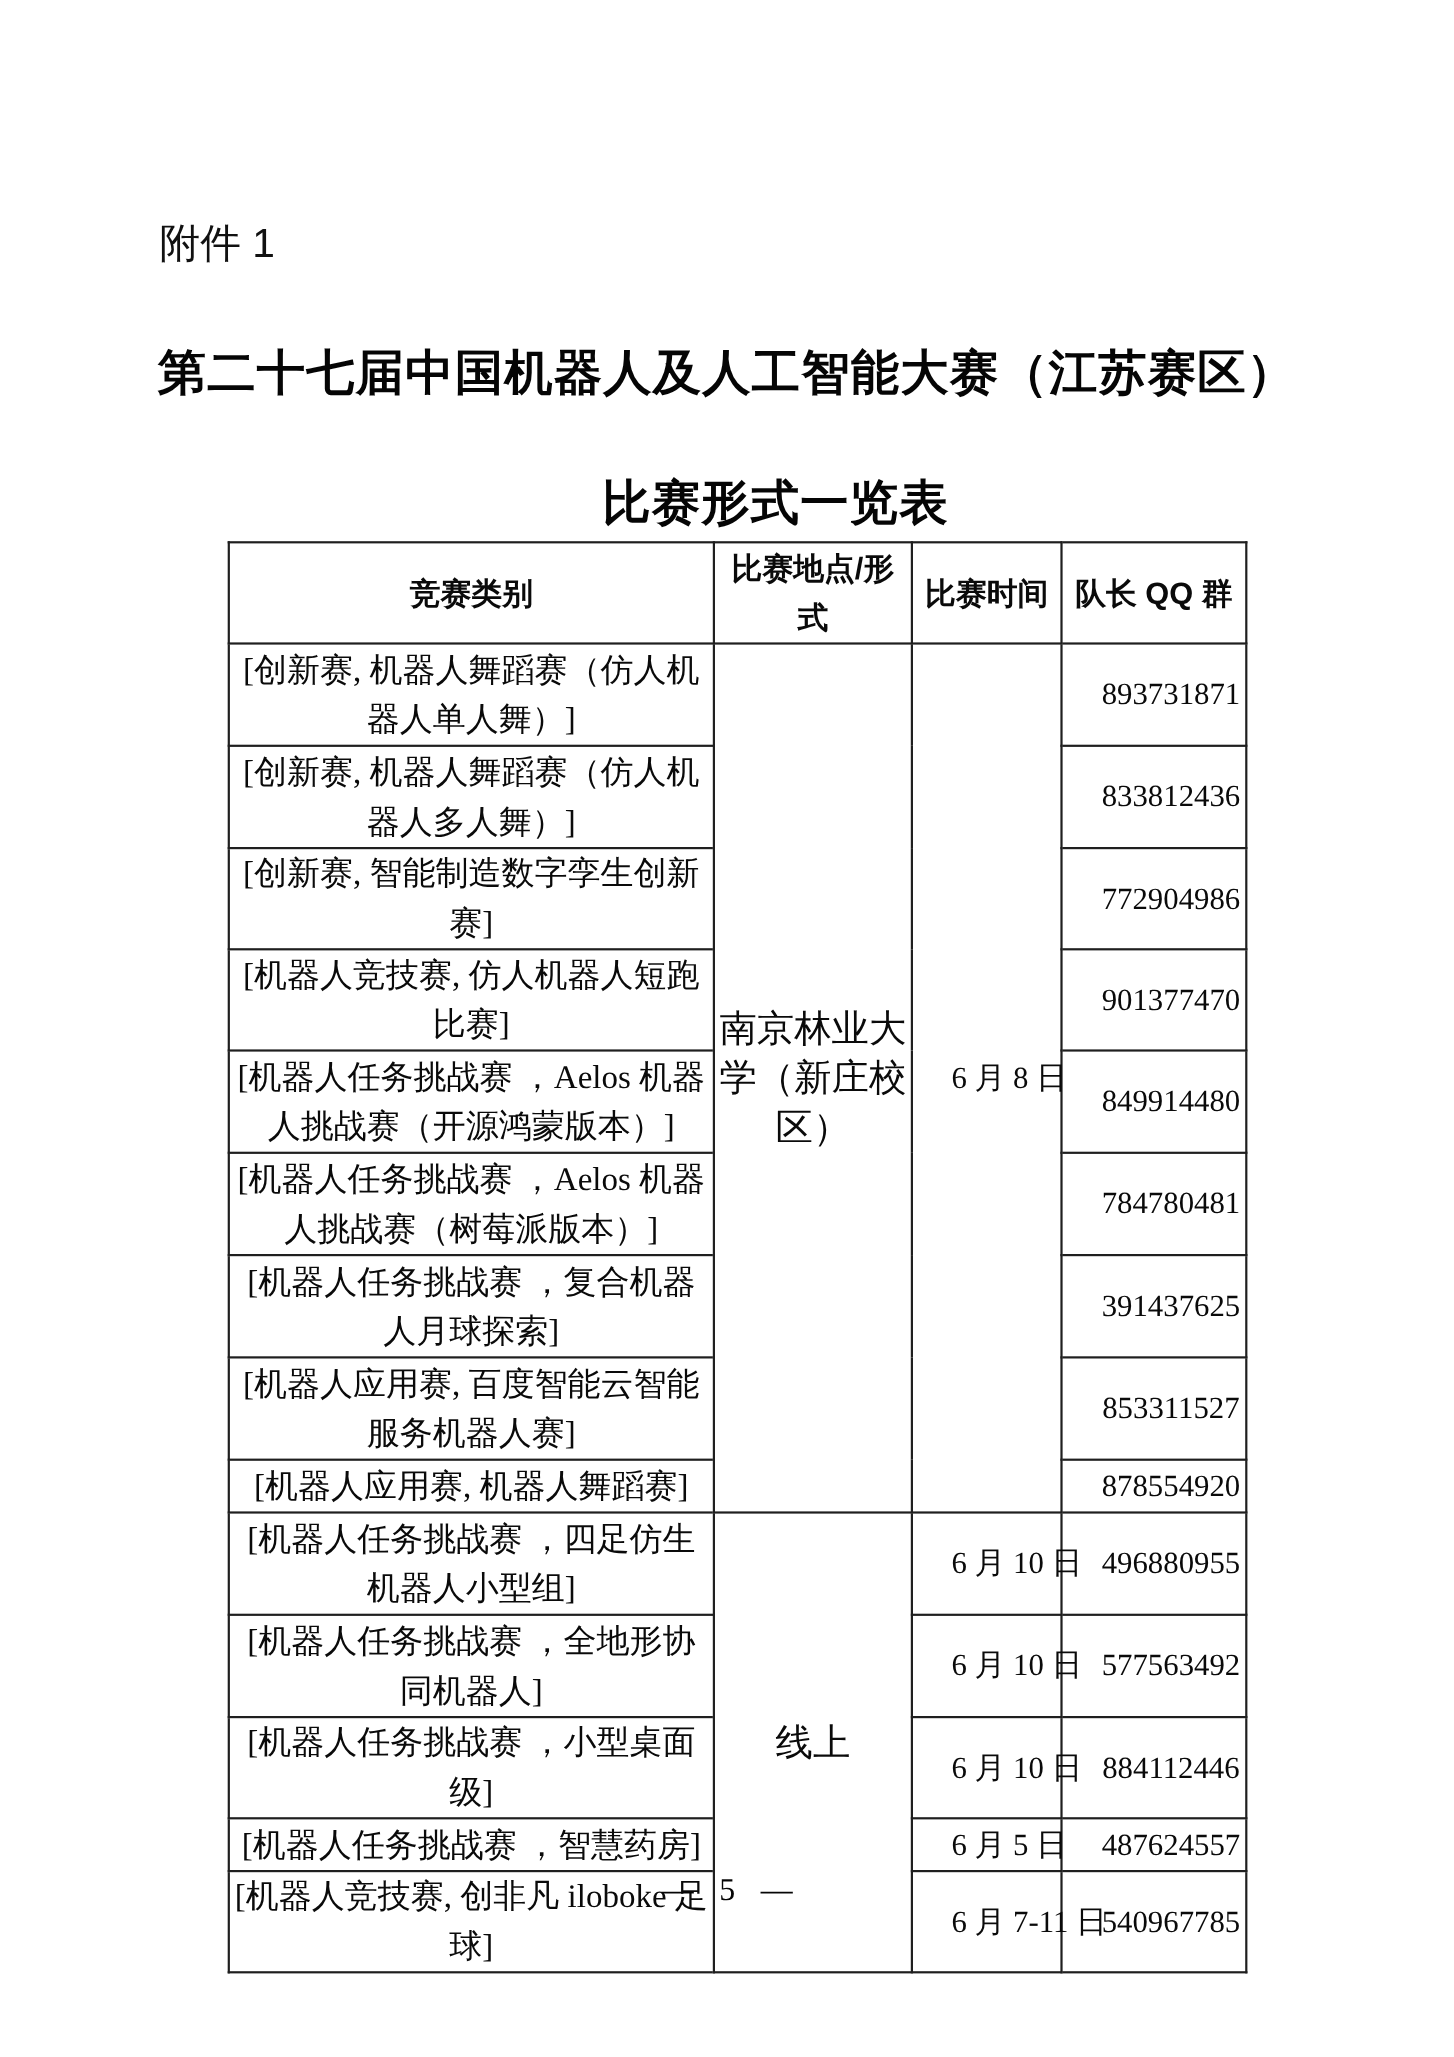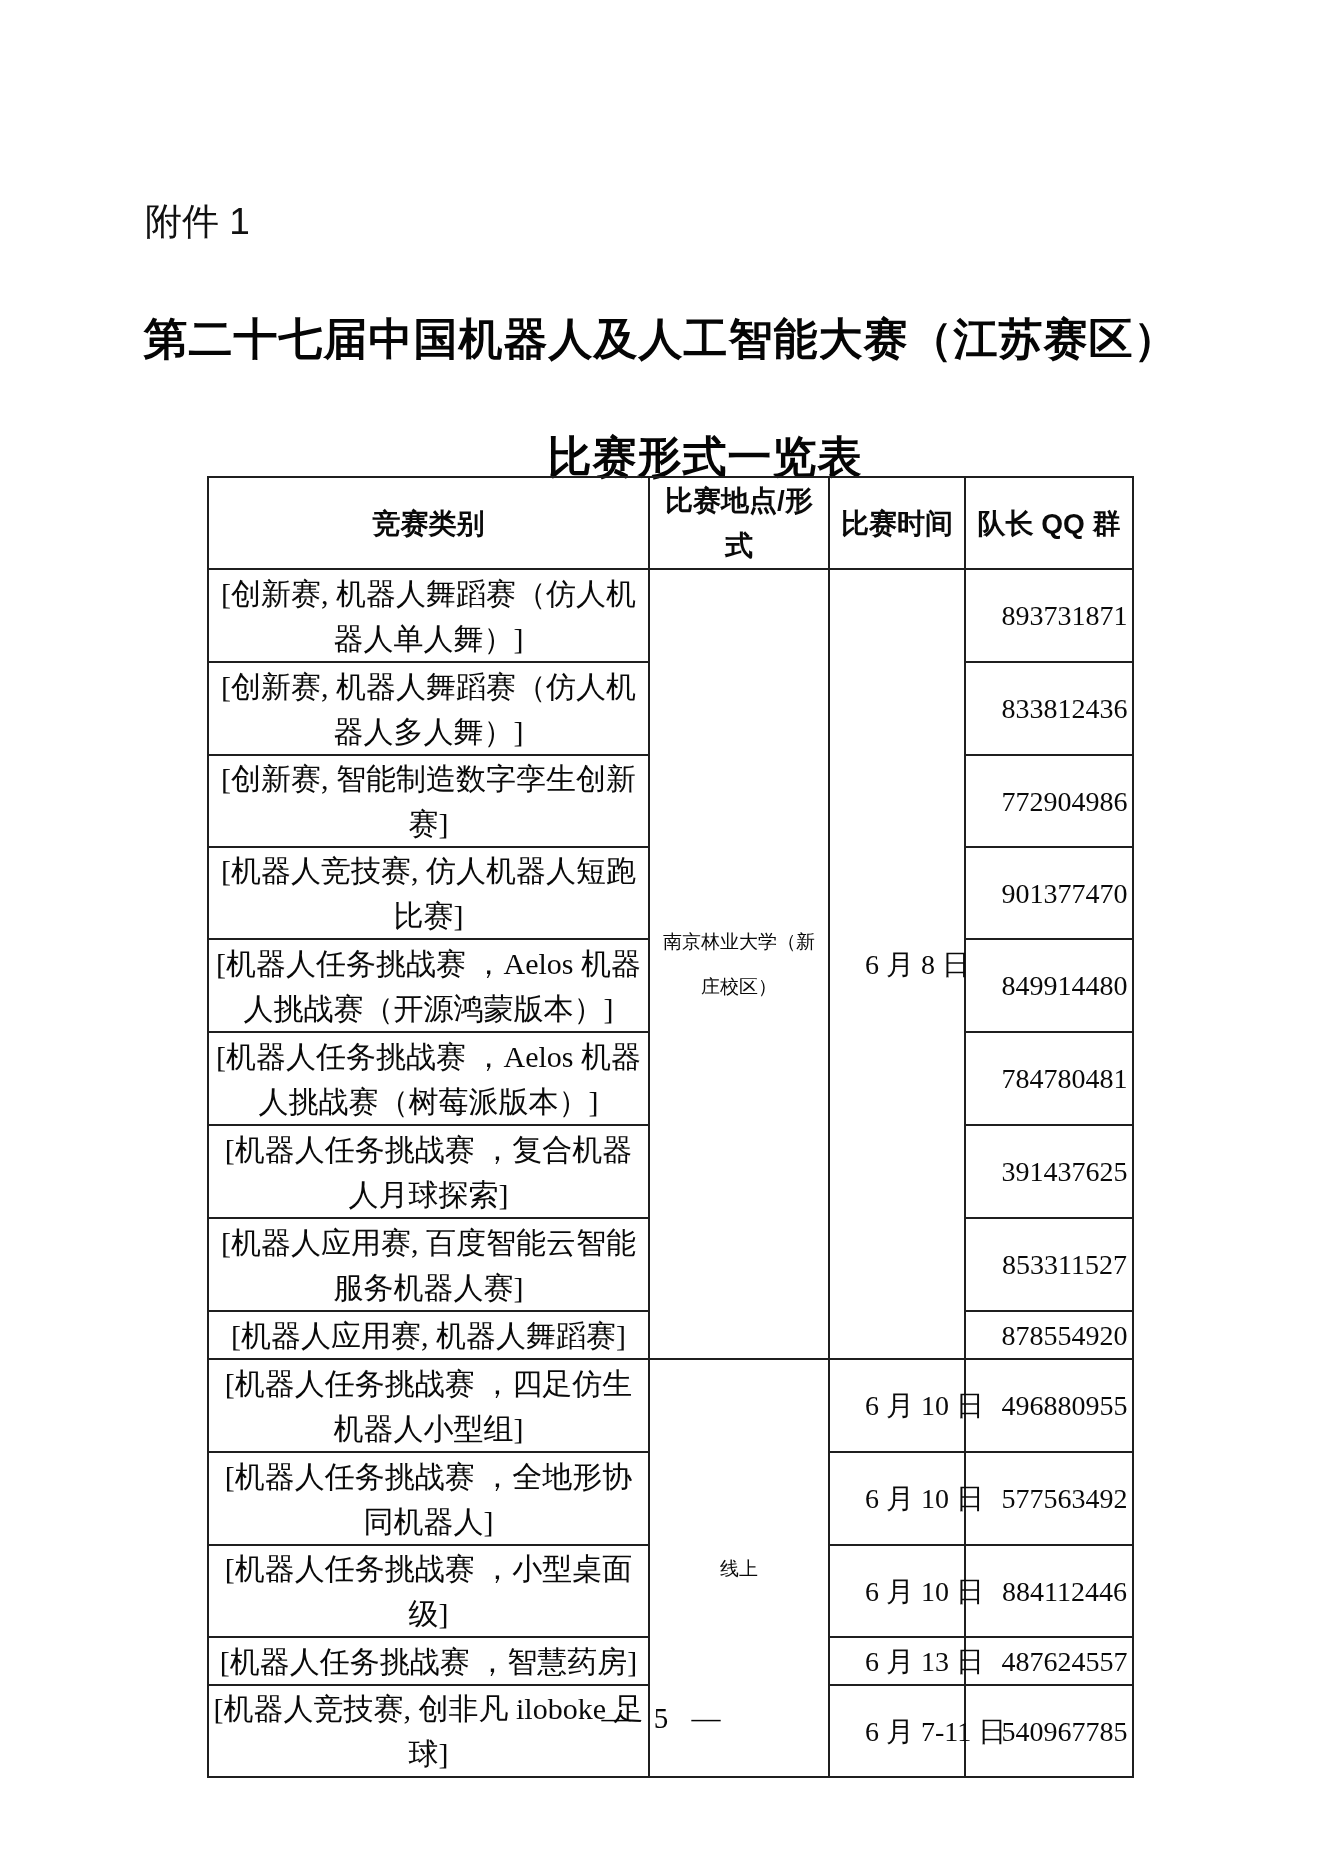--- a/index.html
+++ b/index.html
@@ -13,21 +13,21 @@
     font-family:"Liberation Sans","DejaVu Sans",sans-serif;
     font-size:37px;line-height:40px;color:#111;
   }
   .title{
     position:absolute;left:0;width:1322px;text-align:center;
     font-weight:700;font-size:44px;letter-spacing:1px;color:#050505;
   }
   .t1{top:310px;}
   .t2{top:428px;margin-left:44px;}
   table{
-    position:absolute;left:207px;top:476px;width:925px;
+    position:absolute;left:207px;top:492px;width:925px;
     border-collapse:collapse;table-layout:fixed;
   }
   col.c1{width:441px;}
   col.c2{width:180px;}
   col.c3{width:136px;}
   col.c4{width:168px;}
   th,td{
     border:2px solid #1f1f1f;
     text-align:center;vertical-align:middle;
     padding:0 4px;
@@ -35,21 +35,21 @@
     color:#0a0a0a;
   }
   th{
     font-family:"Liberation Sans","DejaVu Sans",sans-serif;
     font-weight:700;font-size:28px;
   }
   tr.hh{height:80px;}
   tr.tall{height:93px;}
   tr.short{height:48px;}
   td.qq,td.time{font-size:28px;white-space:nowrap;padding-left:35px;}
-  td.loc{font-size:19px;}
+  td.loc{font-size:34px;}
   .pagenum{
     position:absolute;left:0;width:1322px;top:1702px;text-align:center;
     font-size:29px;color:#050505;word-spacing:16px;
   }
 </style>
 </head>
 <body>
 
 <div class="attachment">附件 1</div>
 
@@ -121,21 +121,21 @@
     <td class="time">6 月 10 日</td>
     <td class="qq">577563492</td>
   </tr>
   <tr class="short">
     <td class="cat">[机器人任务挑战赛 ，小型桌面级]</td>
     <td class="time">6 月 10 日</td>
     <td class="qq">884112446</td>
   </tr>
   <tr class="short">
     <td class="cat">[机器人任务挑战赛 ，智慧药房]</td>
-    <td class="time">6 月 13 日</td>
+    <td class="time">6 月 5 日</td>
     <td class="qq">487624557</td>
   </tr>
   <tr class="short">
     <td class="cat">[机器人竞技赛, 创非凡 iloboke 足球]</td>
     <td class="time">6 月 7-11 日</td>
     <td class="qq">540967785</td>
   </tr>
   </tbody>
 </table>
 

